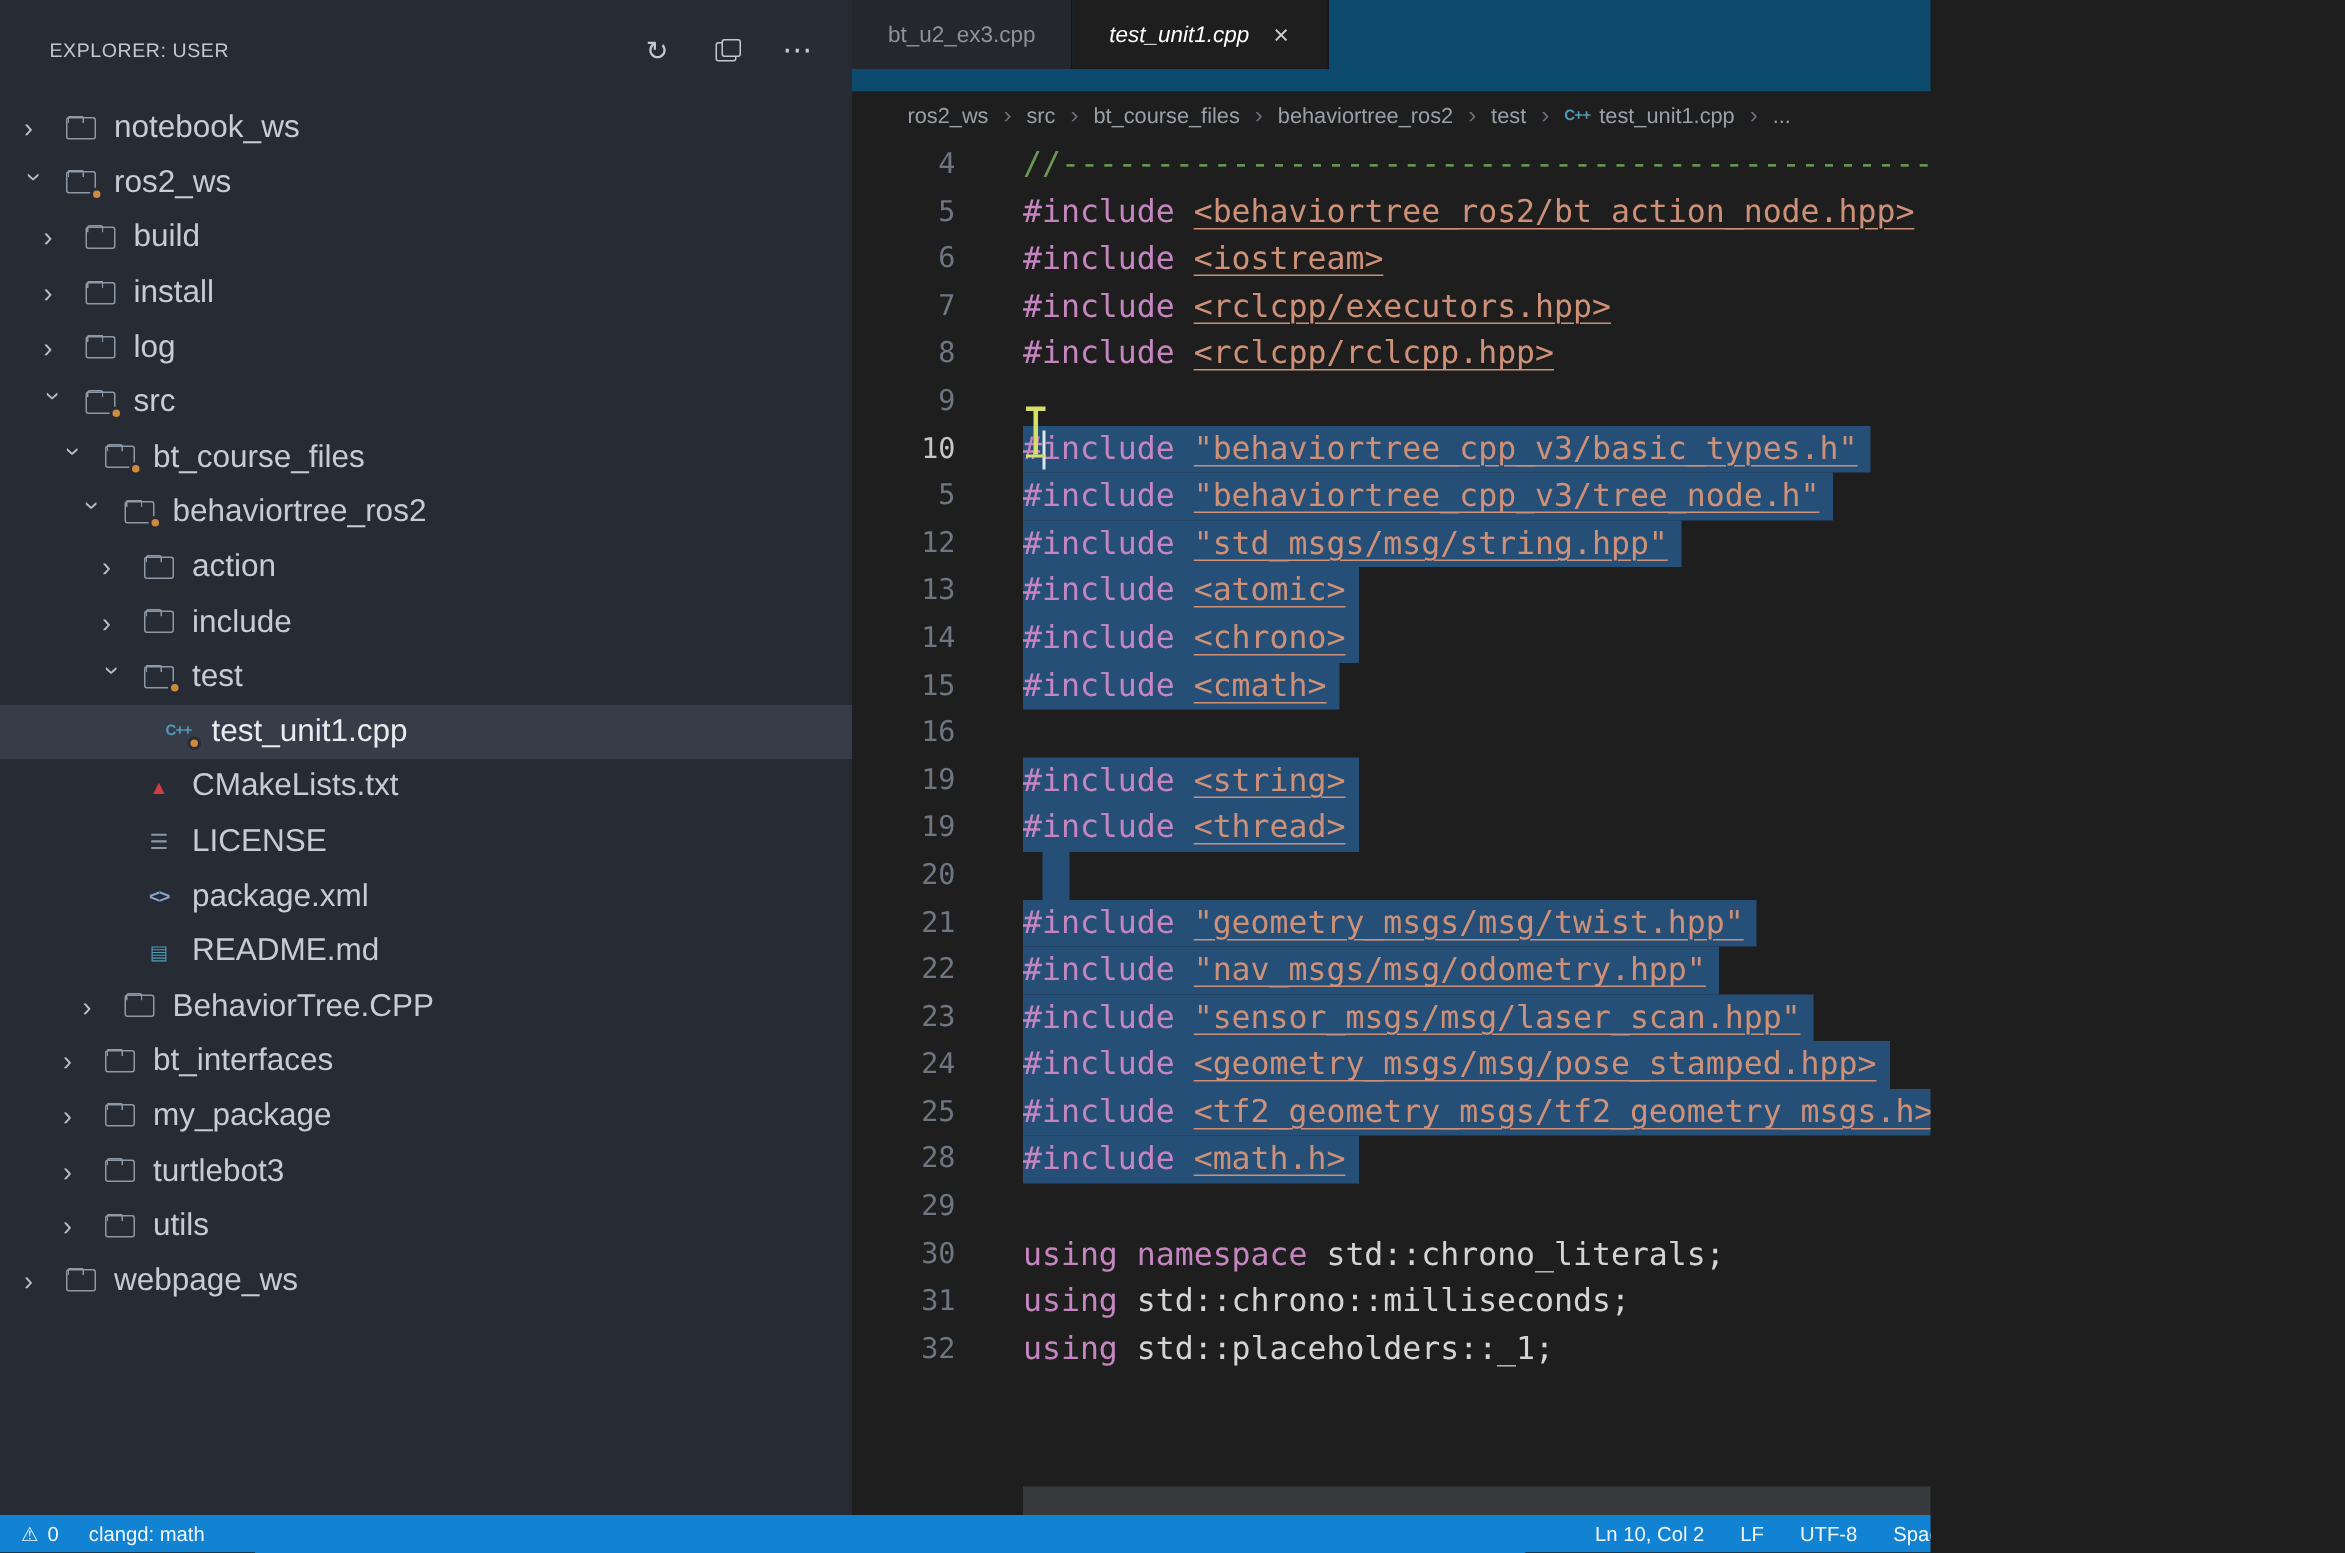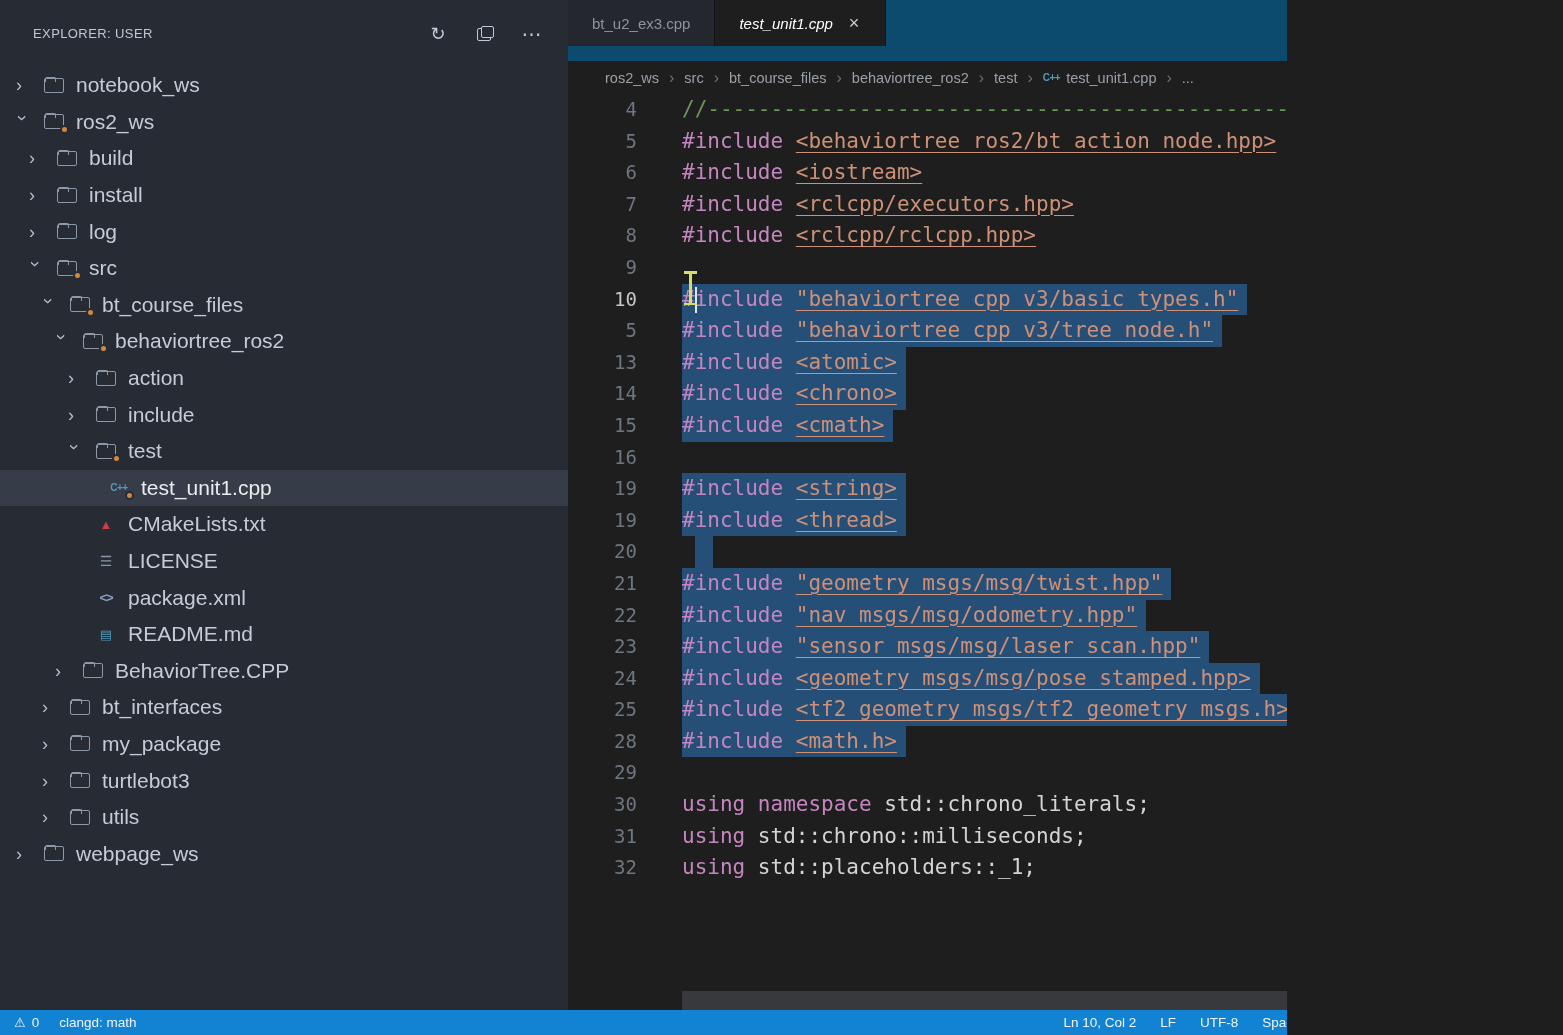--- a/index.html
+++ b/index.html
@@ -258,20 +258,21 @@
       <div class="code">
         <div>
             <div class="cline"><span class="lnum">4</span><span class="ltext"><span class="tok-c">//--------------------------------------------------------------------------------------------------------------</span></span></div>
             <div class="cline"><span class="lnum">5</span><span class="ltext"><span class="tok-k">#include </span><span class="tok-s">&lt;behaviortree_ros2/bt_action_node.hpp&gt;</span></span></div>
             <div class="cline"><span class="lnum">6</span><span class="ltext"><span class="tok-k">#include </span><span class="tok-s">&lt;iostream&gt;</span></span></div>
             <div class="cline"><span class="lnum">7</span><span class="ltext"><span class="tok-k">#include </span><span class="tok-s">&lt;rclcpp/executors.hpp&gt;</span></span></div>
             <div class="cline"><span class="lnum">8</span><span class="ltext"><span class="tok-k">#include </span><span class="tok-s">&lt;rclcpp/rclcpp.hpp&gt;</span></span></div>
             <div class="cline"><span class="lnum">9</span><span class="ltext"></span></div>
             <div class="cline"><span class="lnum active">10</span><span class="ltext"><span class="selspan"><span class="tok-k">#include </span><span class="tok-s">"behaviortree_cpp_v3/basic_types.h"</span></span></span><span class="caret"></span></div>
             <div class="cline"><span class="lnum">5</span><span class="ltext"><span class="selspan"><span class="tok-k">#include </span><span class="tok-s">"behaviortree_cpp_v3/tree_node.h"</span></span></span></div>
+            <div class="cline"><span class="lnum">12</span><span class="ltext"><span class="selspan"><span class="tok-k">#include </span><span class="tok-s">"std_msgs/msg/string.hpp"</span></span></span></div>
             <div class="cline"><span class="lnum">13</span><span class="ltext"><span class="selspan"><span class="tok-k">#include </span><span class="tok-s">&lt;atomic&gt;</span></span></span></div>
             <div class="cline"><span class="lnum">14</span><span class="ltext"><span class="selspan"><span class="tok-k">#include </span><span class="tok-s">&lt;chrono&gt;</span></span></span></div>
             <div class="cline"><span class="lnum">15</span><span class="ltext"><span class="selspan"><span class="tok-k">#include </span><span class="tok-s">&lt;cmath&gt;</span></span></span></div>
             <div class="cline"><span class="lnum">16</span></div>
             <div class="cline"><span class="lnum">19</span><span class="ltext"><span class="selspan"><span class="tok-k">#include </span><span class="tok-s">&lt;string&gt;</span></span></span></div>
             <div class="cline"><span class="lnum">19</span><span class="ltext"><span class="selspan"><span class="tok-k">#include </span><span class="tok-s">&lt;thread&gt;</span></span></span></div>
             <div class="cline"><span class="lnum">20</span><span class="ltext"><span class="selstub"></span></span></div>
             <div class="cline"><span class="lnum">21</span><span class="ltext"><span class="selspan"><span class="tok-k">#include </span><span class="tok-s">"geometry_msgs/msg/twist.hpp"</span></span></span></div>
             <div class="cline"><span class="lnum">22</span><span class="ltext"><span class="selspan"><span class="tok-k">#include </span><span class="tok-s">"nav_msgs/msg/odometry.hpp"</span></span></span></div>
             <div class="cline"><span class="lnum">23</span><span class="ltext"><span class="selspan"><span class="tok-k">#include </span><span class="tok-s">"sensor_msgs/msg/laser_scan.hpp"</span></span></span></div>

